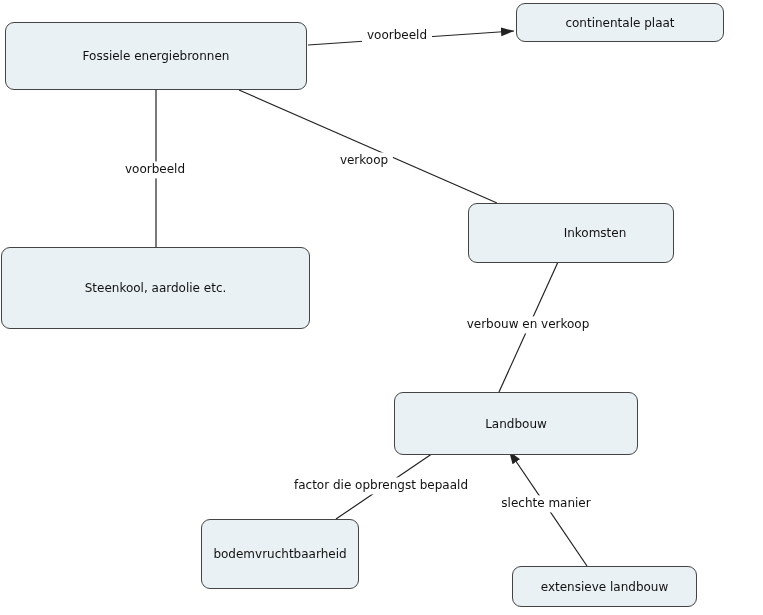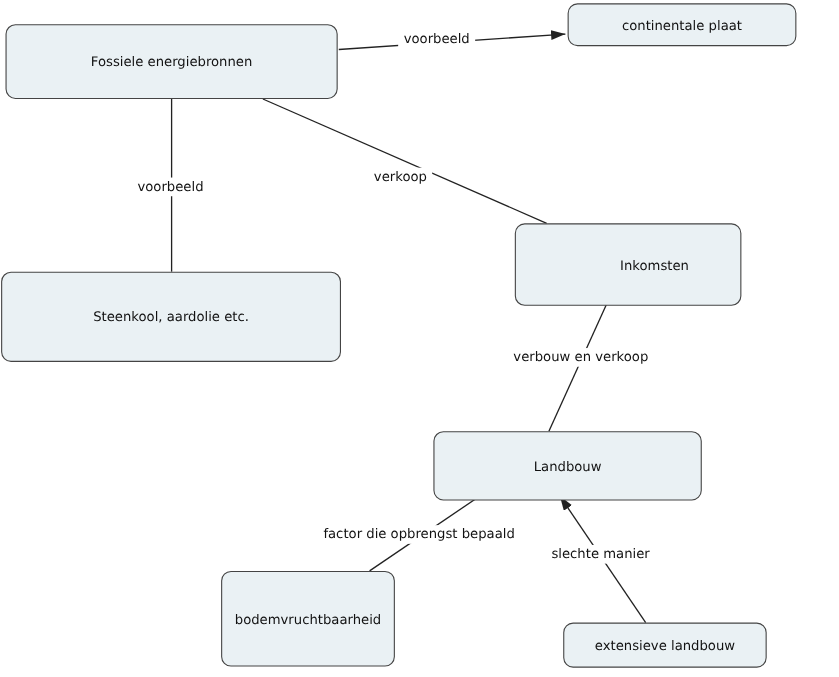--- a/index.html
+++ b/index.html
@@ -71,29 +71,29 @@
   </div>
 
   <div class="node" style="left:516px; top:3px;   width:208px; height:39px;">
     <span class="node-label">continentale plaat</span>
   </div>
 
   <div class="node" style="left:1px;   top:247px; width:309px; height:82px;">
     <span class="node-label">Steenkool, aardolie etc.</span>
   </div>
 
-  <div class="node" style="left:468px; top:203px; width:206px; height:75px;padding-left:48px;">
+  <div class="node" style="left:468px; top:203px; width:206px; height:60px;padding-left:48px;">
     <span class="node-label">Inkomsten</span>
   </div>
 
   <div class="node" style="left:366px; top:392px; width:244px; height:63px;margin-left:28px;">
     <span class="node-label">Landbouw</span>
   </div>
 
-  <div class="node" style="left:201px; top:519px; width:158px; height:87px;">
+  <div class="node" style="left:201px; top:519px; width:158px; height:70px;">
     <span class="node-label">bodemvruchtbaarheid</span>
   </div>
 
   <div class="node" style="left:512px; top:566px; width:185px; height:41px;">
     <span class="node-label">extensieve landbouw</span>
   </div>
 
   <span class="edge-label" style="left:397px; top:36px;">voorbeeld</span>
   <span class="edge-label" style="left:155px; top:170px;">voorbeeld</span>
   <span class="edge-label" style="left:364px; top:143px;margin-top:18px;">verkoop</span>

